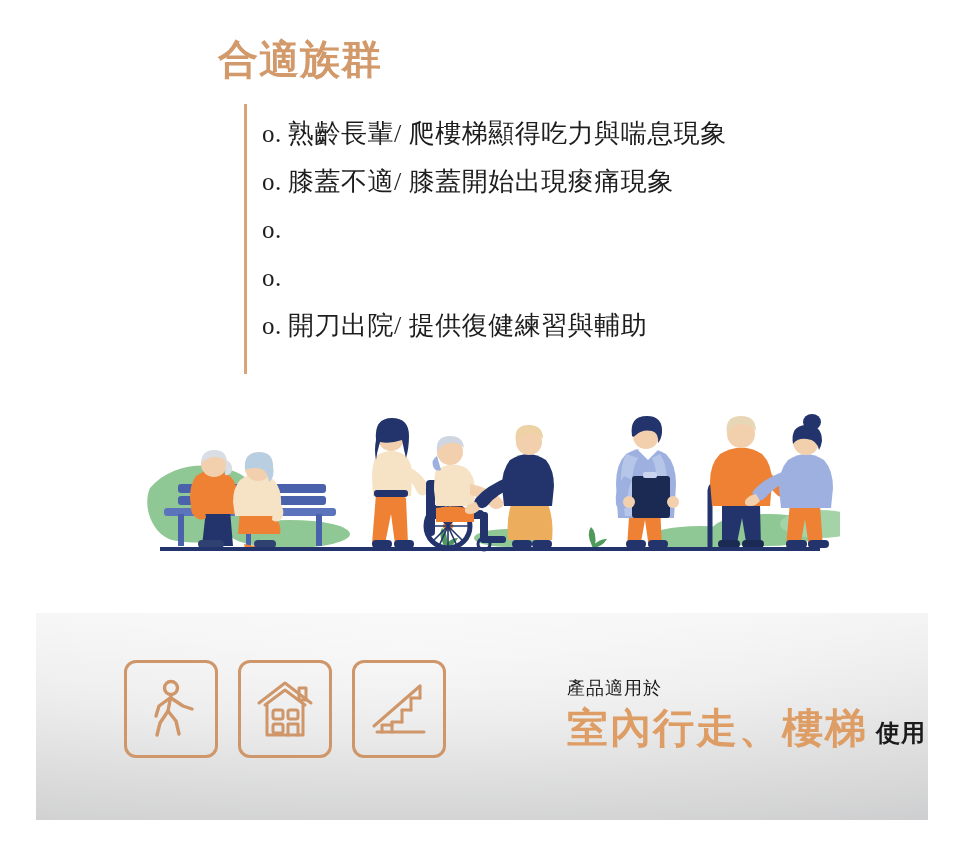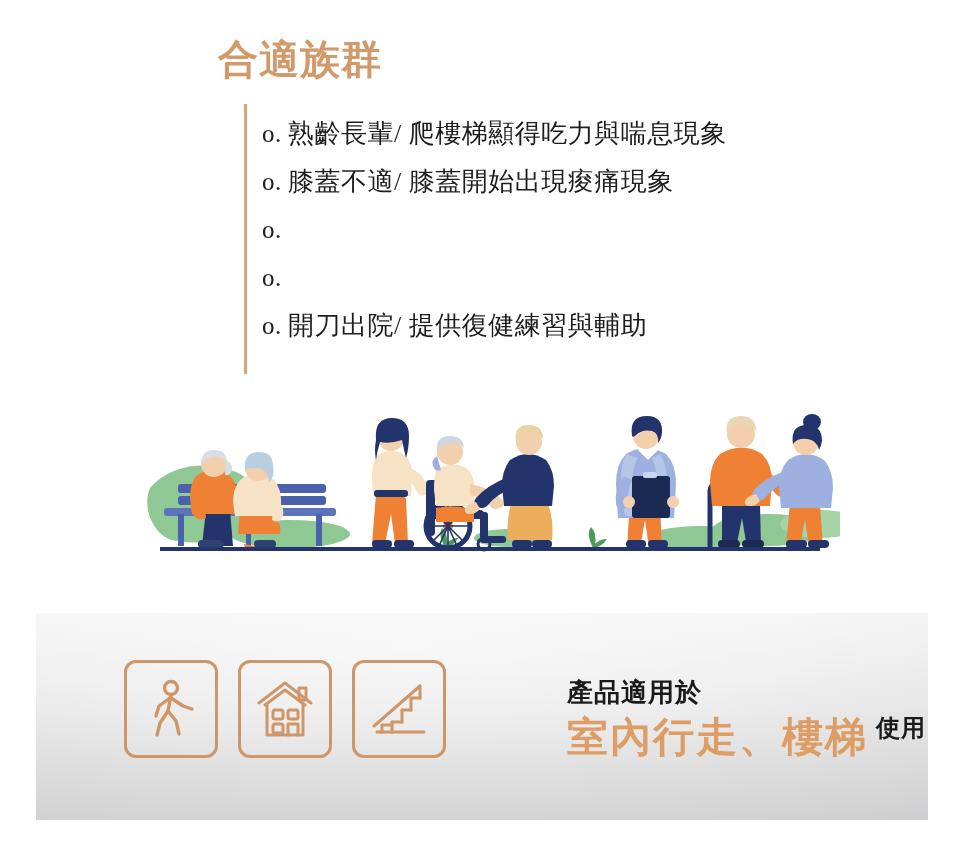--- a/index.html
+++ b/index.html
@@ -80,26 +80,26 @@
     border-radius:12px;
     display:flex;align-items:center;justify-content:center;
     background:transparent;
   }
   .icon-box svg{display:block;}
 
   .banner-text{
     position:absolute;left:531px;top:66px;z-index:2;
   }
   .banner-small{
-    font-size:26px;font-weight:700;color:#1a1a1a;
+    font-size:18px;font-weight:400;color:#1a1a1a;
     letter-spacing:1px;line-height:1.1;
     white-space:nowrap;
   }
   .banner-big-row{
-    display:flex;align-items:flex-start;gap:8px;margin-top:8px;
+    display:flex;align-items:flex-end;gap:8px;margin-top:8px;
     white-space:nowrap;
   }
   .banner-big{
     font-size:41px;font-weight:700;color:#dd9d64;
     letter-spacing:2px;line-height:1.05;
   }
   .banner-suffix{
     font-size:24px;font-weight:700;color:#1a1a1a;
     letter-spacing:1px;line-height:1;padding-bottom:5px;
   }

